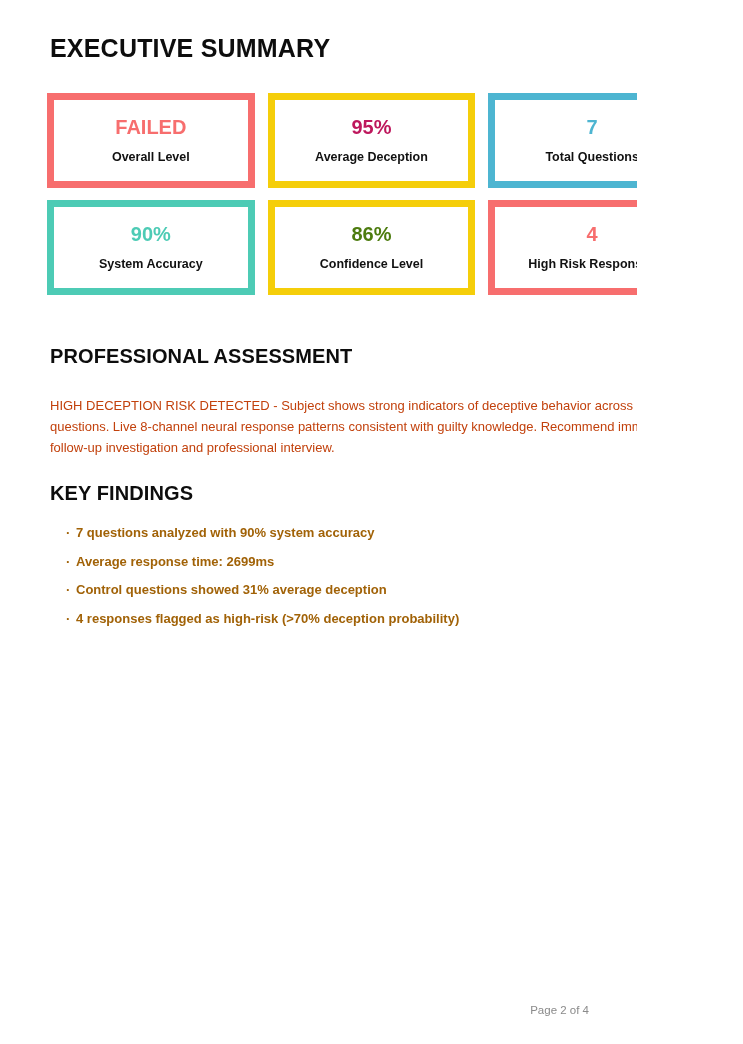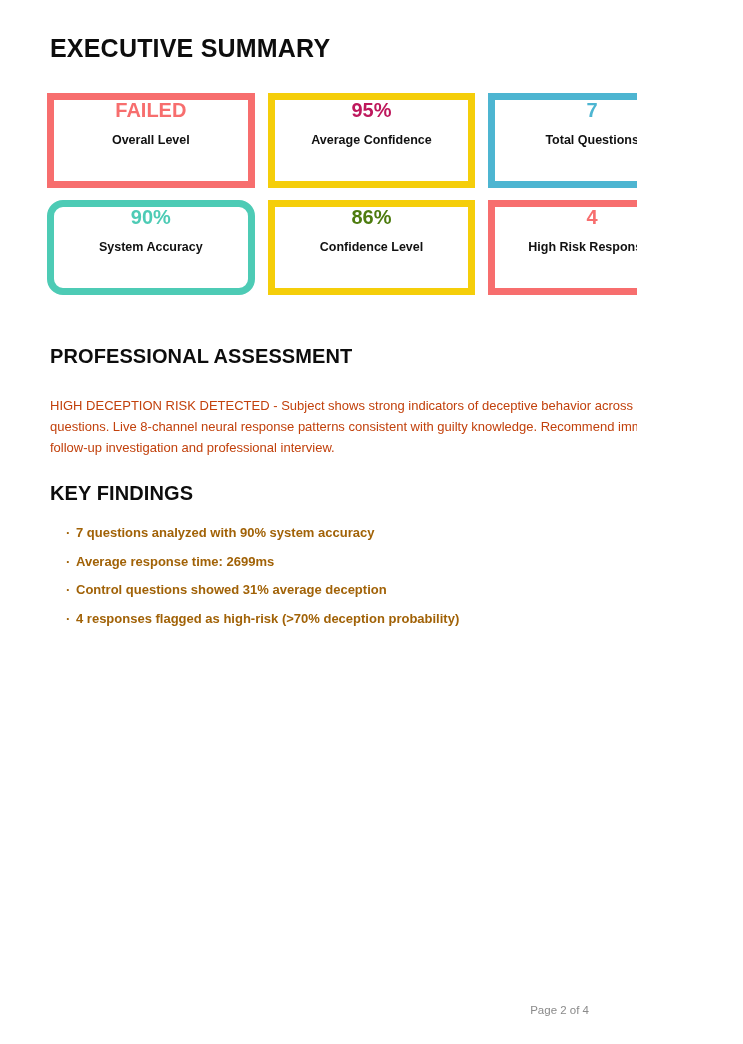--- a/index.html
+++ b/index.html
@@ -35,20 +35,21 @@
     grid-auto-rows: 95px;
     column-gap: 13px;
     row-gap: 12px;
   }
   .card {
     border: 7px solid #a16207;
     background: #ffffff;
     display: flex;
     flex-direction: column;
     align-items: center;
+    justify-content: center;
     text-align: center;
   }
   .card-value {
     font-size: 20px;
     font-weight: bold;
     line-height: 1;
   }
   .card-label {
     margin-top: 14px;
     font-size: 12.5px;
@@ -114,27 +115,27 @@
 
   <h1 class="doc-title">EXECUTIVE SUMMARY</h1>
 
   <div class="cards-grid">
       <div class="card" style="border-color: rgb(247, 110, 110);">
         <div class="card-value" style="color: rgb(247, 110, 110);">FAILED</div>
         <div class="card-label">Overall Level</div>
       </div>
       <div class="card" style="border-color: rgb(245, 206, 10);">
         <div class="card-value" style="color: #be185d;">95%</div>
-        <div class="card-label">Average Confidence</div>
+        <div class="card-label">Average Deception</div>
       </div>
       <div class="card" style="border-color: rgb(77, 181, 209);">
         <div class="card-value" style="color: rgb(77, 181, 209);">7</div>
         <div class="card-label">Total Questions</div>
       </div>
-      <div class="card" style="border-color: rgb(77, 203, 181); border-radius: 16px;">
+      <div class="card" style="border-color: rgb(77, 203, 181);">
         <div class="card-value" style="color: rgb(77, 203, 181);">90%</div>
         <div class="card-label">System Accuracy</div>
       </div>
       <div class="card" style="border-color: rgb(245, 206, 10);">
         <div class="card-value" style="color: #4d7c0f;">86%</div>
         <div class="card-label">Confidence Level</div>
       </div>
       <div class="card" style="border-color: rgb(247, 110, 110);">
         <div class="card-value" style="color: rgb(247, 110, 110);">4</div>
         <div class="card-label">High Risk Responses</div>

